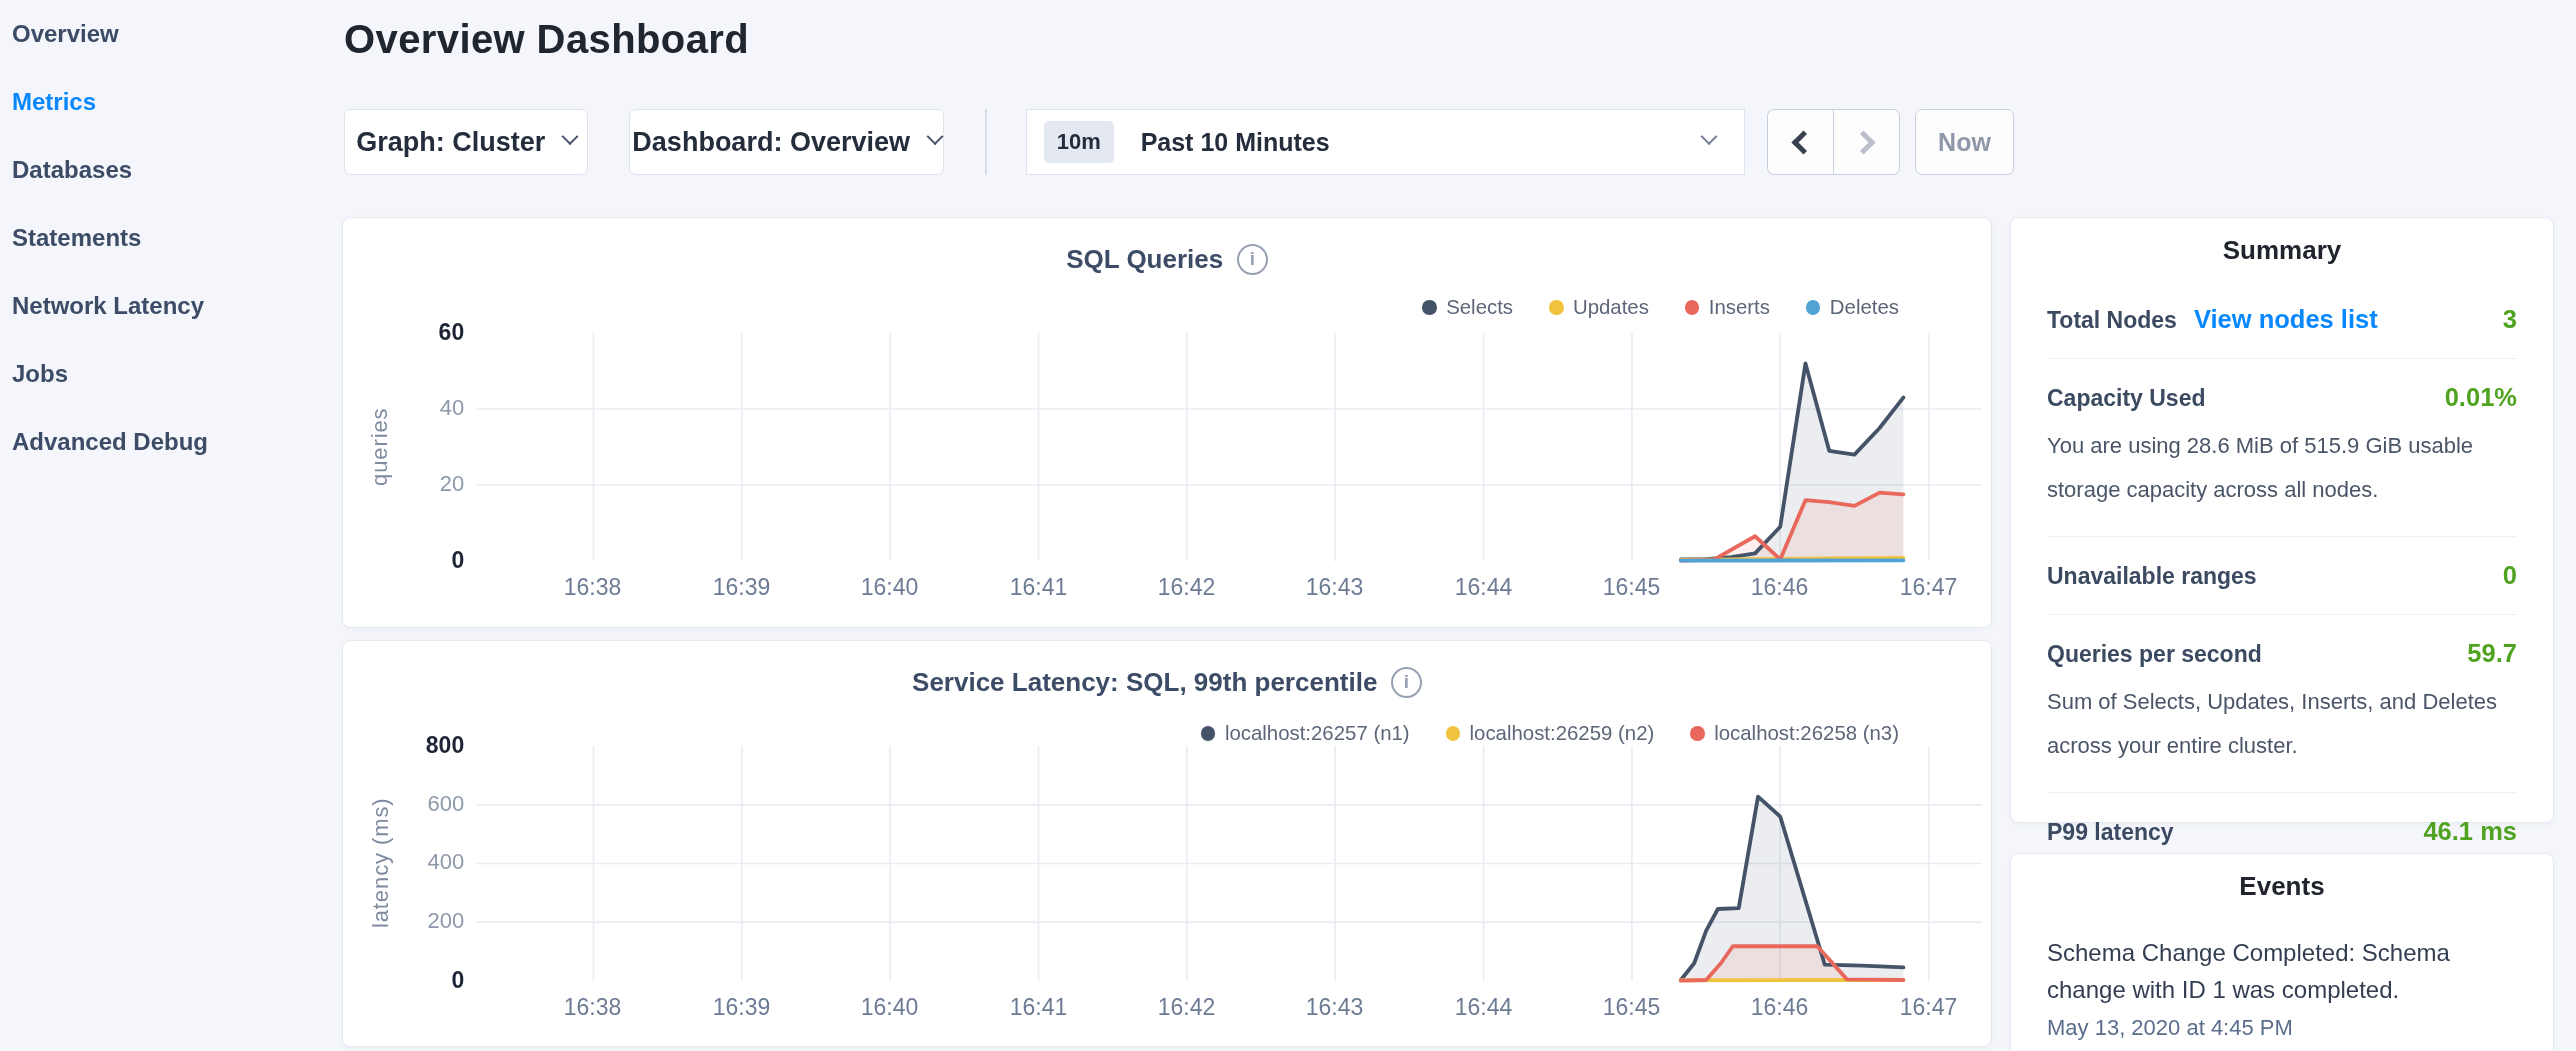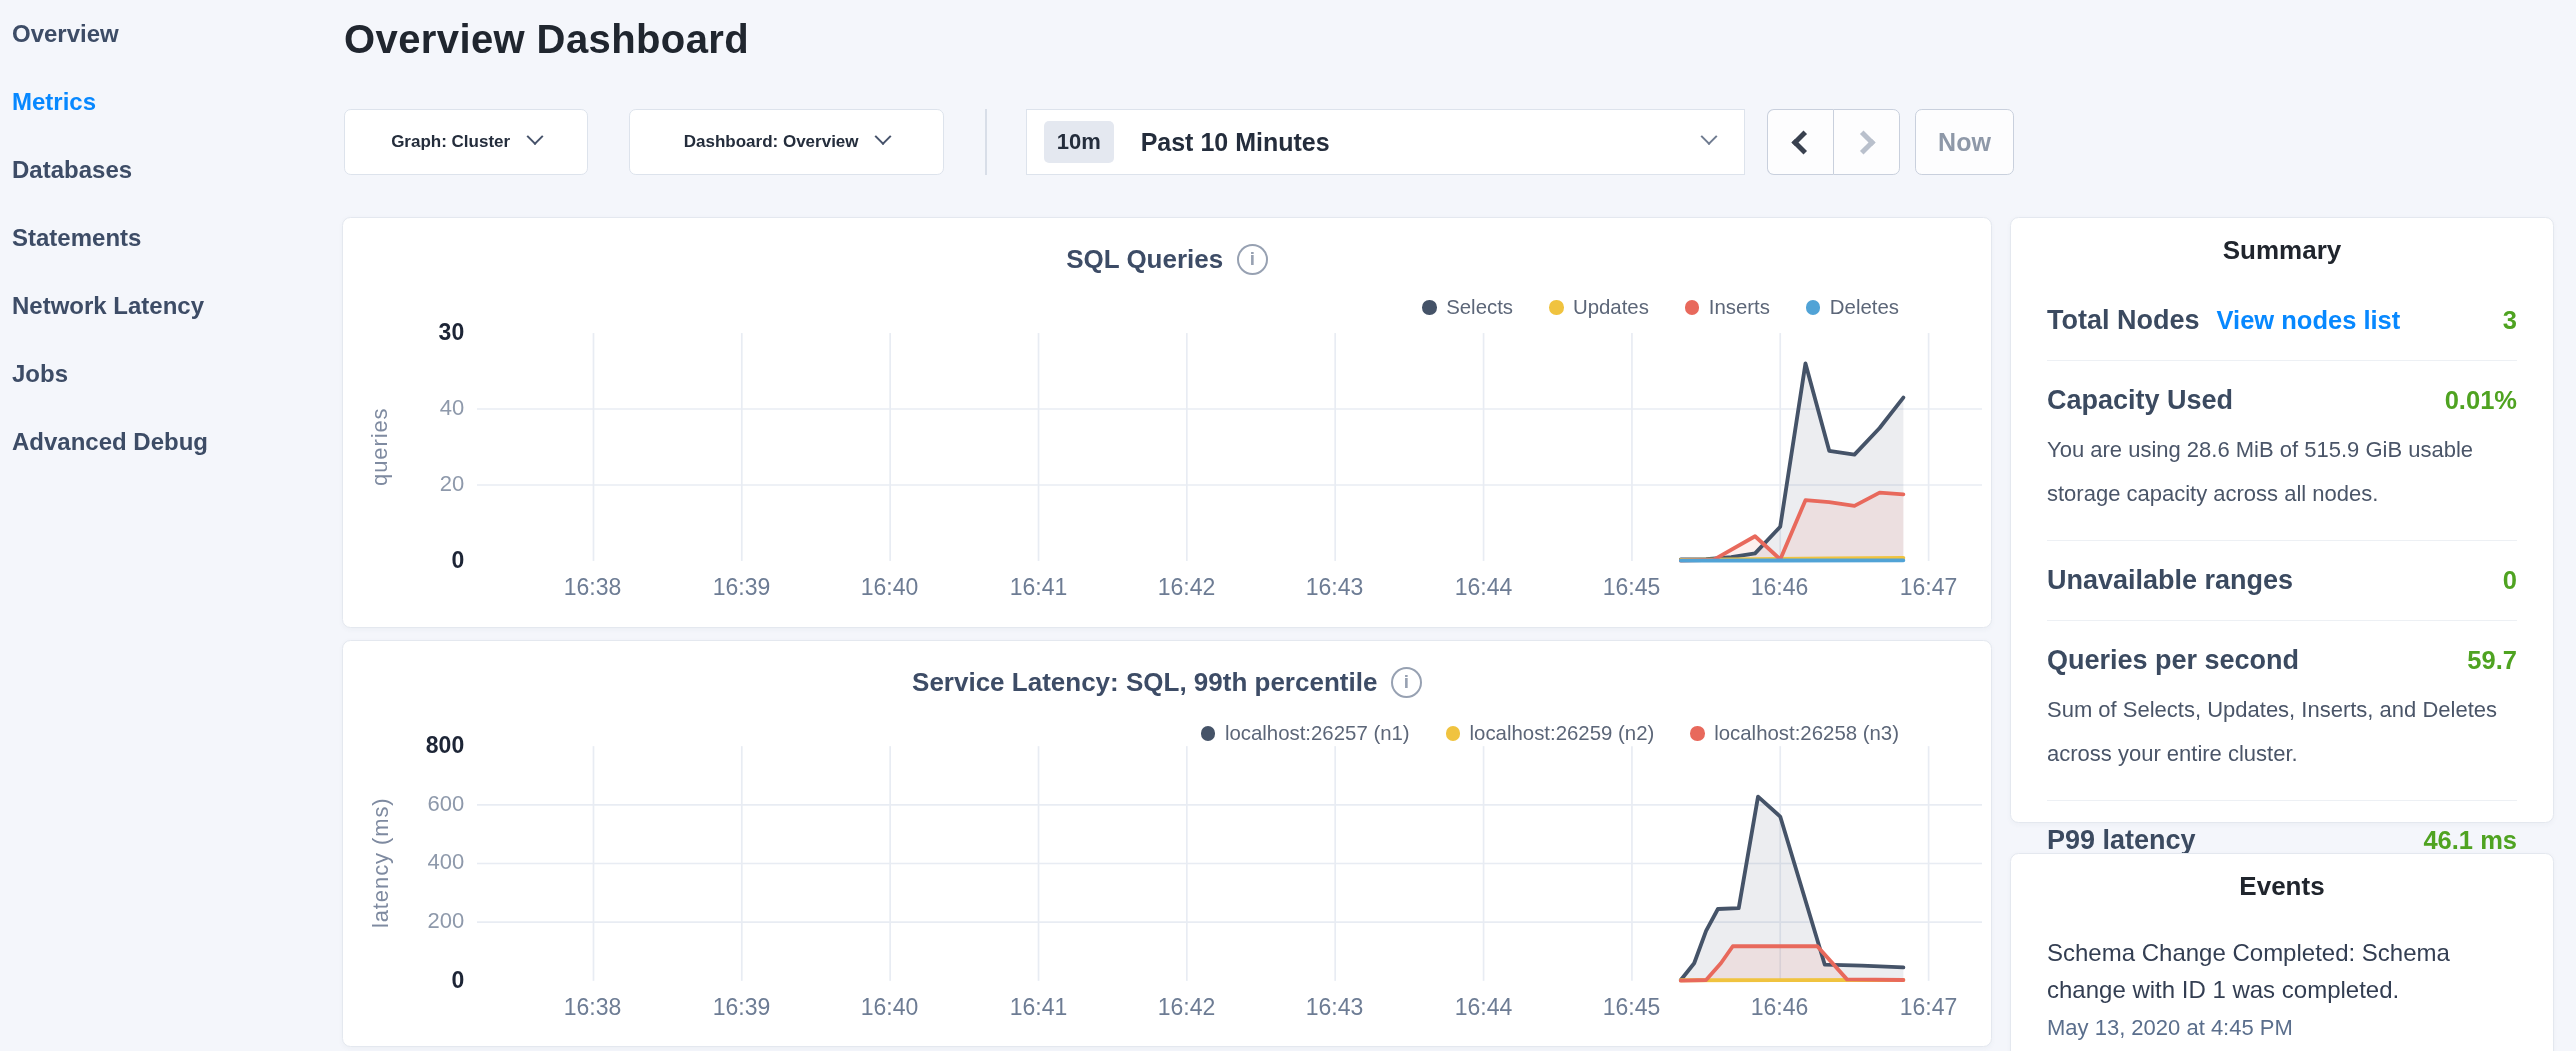--- a/index.html
+++ b/index.html
@@ -18,21 +18,21 @@
   
   .page-title {
     position:absolute; left:344px; top:17px;
     font-size:40px; font-weight:600; color:#20262f; letter-spacing:0.4px;
   }
   
   .ctrl { position:absolute; top:109px; height:66px; }
   .dd {
     background:#fff; border:1.7px solid #dde3ec; border-radius:6.8px;
     display:flex; align-items:center; justify-content:center; gap:18.7px;
-    font-size:17px; font-weight:700; color:#242d3c; cursor:pointer;
+    font-size:27px; font-weight:700; color:#242d3c; cursor:pointer;
   }
   .dd1 { left:344px; width:244px; }
   .dd2 { left:629px; width:315px; }
   .chev-down {
     width:12px; height:12px; border-right:2.6px solid #46526a; border-bottom:2.6px solid #46526a;
     transform:rotate(45deg) translate(-1.7px,-1.7px); margin-top:-5.1px;
   }
   .vdivider { left:985px; width:1.7px; background:#d8dee8; }
   .timebox {
     left:1026px; width:719px; background:#fff; border:1.7px solid #dde3ec; border-radius:0;
@@ -86,21 +86,21 @@
     position:absolute; height:25.5px; text-align:center; transform:rotate(-90deg);
     font-size:22px; color:#7e8aa0; letter-spacing:0.9px;
   }
   
   .summary-card { left:2010px; top:217px; width:544px; height:606px; padding:0 36px; }
   .events-card { left:2010px; top:853px; width:544px; height:255px; padding:0 36px; }
   .panel-title { margin-top:17px; text-align:center; font-size:26px; font-weight:700; color:#20252d; }
   .srow { border-bottom:1.7px solid #edf0f4; padding:24px 0; }
   .srow:last-child { border-bottom:none; }
   .srow-main { display:flex; align-items:baseline; }
-  .srow-label { font-size:27px; font-weight:700; color:#3b4a60; }
+  .srow-label { font-size:23px; font-weight:700; color:#3b4a60; }
   .srow-link { font-size:25.5px; font-weight:700; color:#0788ff; margin-left:17px; text-decoration:none; cursor:pointer; }
   .srow-link:empty { display:none; }
   .srow-value { margin-left:auto; font-size:25.5px; font-weight:700; color:#4fa321; white-space:nowrap; }
   .srow-sub { margin-top:12px; font-size:22px; line-height:44px; color:#4a5568; }
   .srow-sub:empty { display:none; }
   .summary-rows { margin-top:15.3px; }
   .event-text { margin-top:32px; font-size:24px; line-height:37px; color:#333e52; }
   .event-time { margin-top:6.8px; font-size:22px; color:#5a6e8c; }
 </style>
 </head>
@@ -185,21 +185,21 @@
         <path d="M 1415.8 267.6 L 1454.2 266.7 L 1503.1 239.0 L 1532.7 266.2 L 1562.4 196.5 L 1590.3 198.8 L 1620.0 203.2 L 1649.6 187.6 L 1677.5 189.8 L 1677.5 268.0 L 1415.8 268.0 Z" fill="#e8695c" fill-opacity="0.1" stroke="none"></path>
         <path d="M 1415.8 267.6 L 1677.5 267.3 L 1677.5 268.0 L 1415.8 268.0 Z" fill="#51a3d6" fill-opacity="0.1" stroke="none"></path>
         <path d="M 1415.8 266.2 L 1445.5 265.8 L 1475.1 263.5 L 1503.1 259.1 L 1532.7 227.8 L 1562.4 35.7 L 1590.3 138.5 L 1620.0 142.9 L 1649.6 111.7 L 1677.5 75.9" fill="none" stroke="#455368" stroke-width="4.5" stroke-linejoin="round" stroke-linecap="round"></path>
         <path d="M 1415.8 266.7 L 1503.1 265.8 L 1590.3 264.9 L 1677.5 264.4" fill="none" stroke="#f0c33f" stroke-width="4.5" stroke-linejoin="round" stroke-linecap="round"></path>
         <path d="M 1415.8 267.6 L 1454.2 266.7 L 1503.1 239.0 L 1532.7 266.2 L 1562.4 196.5 L 1590.3 198.8 L 1620.0 203.2 L 1649.6 187.6 L 1677.5 189.8" fill="none" stroke="#e8695c" stroke-width="4.5" stroke-linejoin="round" stroke-linecap="round"></path>
         <path d="M 1415.8 267.6 L 1677.5 267.3" fill="none" stroke="#51a3d6" stroke-width="4.5" stroke-linejoin="round" stroke-linecap="round"></path>
       </svg>
   <div class="ytick strong" style="left: -6.8px; width: 128px; top: 329px;">0</div>
       <div class="ytick" style="left: -6.8px; width: 128px; top: 253px;">20</div>
       <div class="ytick" style="left: -6.8px; width: 128px; top: 177px;">40</div>
-      <div class="ytick strong" style="left: -6.8px; width: 128px; top: 101px;">30</div>
+      <div class="ytick strong" style="left: -6.8px; width: 128px; top: 101px;">60</div>
       <div class="xtick" style="left: 190px; width: 119px; top: 356px;">16:38</div>
       <div class="xtick" style="left: 339px; width: 119px; top: 356px;">16:39</div>
       <div class="xtick" style="left: 487px; width: 119px; top: 356px;">16:40</div>
       <div class="xtick" style="left: 636px; width: 119px; top: 356px;">16:41</div>
       <div class="xtick" style="left: 784px; width: 119px; top: 356px;">16:42</div>
       <div class="xtick" style="left: 932px; width: 119px; top: 356px;">16:43</div>
       <div class="xtick" style="left: 1081px; width: 119px; top: 356px;">16:44</div>
       <div class="xtick" style="left: 1229px; width: 119px; top: 356px;">16:45</div>
       <div class="xtick" style="left: 1377px; width: 119px; top: 356px;">16:46</div>
       <div class="xtick" style="left: 1526px; width: 119px; top: 356px;">16:47</div>

